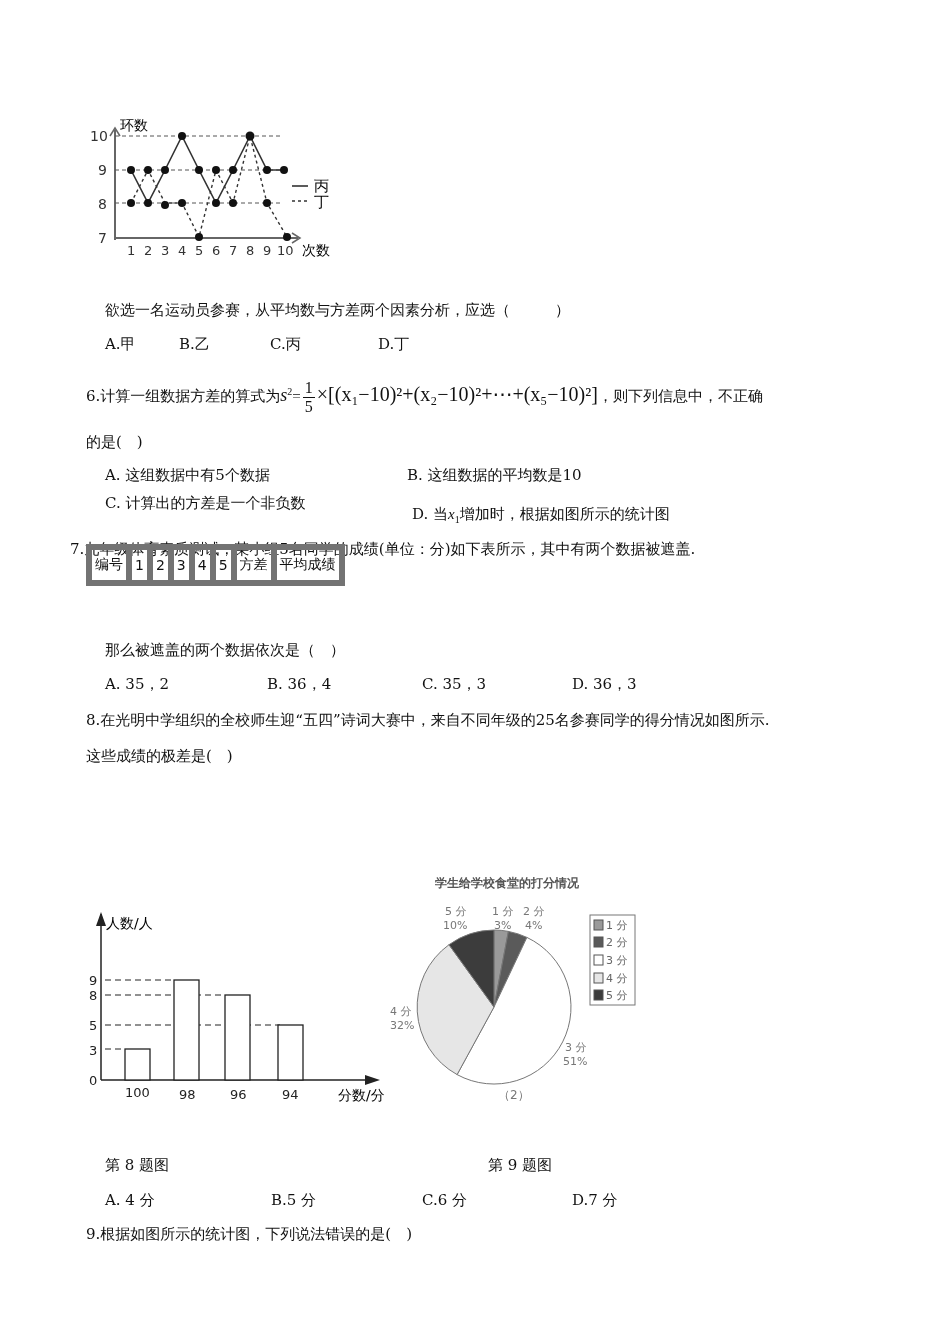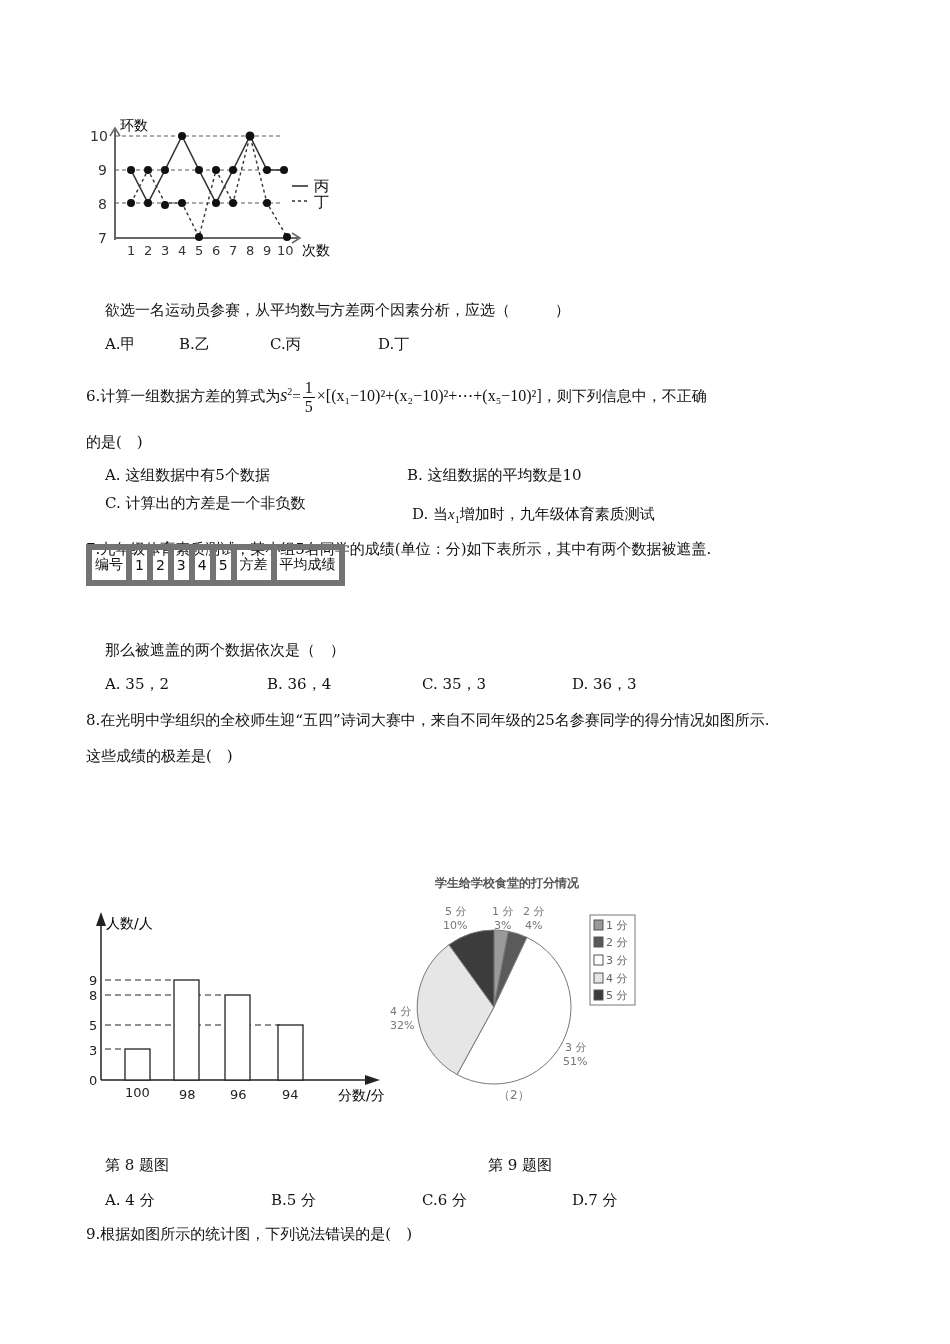--- a/index.html
+++ b/index.html
@@ -86,29 +86,29 @@
   <text x="234" y="97" font-size="15">丁</text>
 </svg>
 
 <div class="abs txt" style="left:105px;top:278px">欲选一名运动员参赛，从平均数与方差两个因素分析，应选（　　　）</div>
 <div class="abs txt" style="left:105px;top:312px">A.甲</div>
 <div class="abs txt" style="left:179px;top:312px">B.乙</div>
 <div class="abs txt" style="left:270px;top:312px">C.丙</div>
 <div class="abs txt" style="left:378px;top:312px">D.丁</div>
 
 <div class="abs txt" style="left:86px;top:356px;line-height:28px">
-  <span>6.计算一组数据方差的算式为</span><span class="math it" style="font-size:18px">s</span><span class="sup math">2</span><span class="math">=</span><span class="frac math"><span class="num">1</span><span>5</span></span><span class="math" style="font-size:16px">×[(x₁−10)²+(x₂−10)²+⋯+(x₅−10)²]</span><span>，则下列信息中，不正确</span>
+  <span>6.计算一组数据方差的算式为</span><span class="math it" style="font-size:18px">s</span><span class="sup math">2</span><span class="math">=</span><span class="frac math"><span class="num">1</span><span>5</span></span><span class="math" style="font-size:20px">×[(x₁−10)²+(x₂−10)²+⋯+(x₅−10)²]</span><span>，则下列信息中，不正确</span>
 </div>
 <div class="abs txt" style="left:86px;top:410px">的是(　)</div>
 <div class="abs txt" style="left:105px;top:443px">A. 这组数据中有5个数据</div>
 <div class="abs txt" style="left:407px;top:443px">B. 这组数据的平均数是10</div>
 <div class="abs txt" style="left:105px;top:471px">C. 计算出的方差是一个非负数</div>
-<div class="abs txt" style="left:412px;top:482px"><span>D. 当</span><span class="math it">x</span><span class="sub math">1</span><span>增加时，九年级体育素质测试</span></div>
-
-<div class="abs txt" style="left:86px;top:517px">7.九年级体育素质测试，某小组5名同学的成绩(单位：分)如下表所示，其中有两个数据被遮盖.</div>
+<div class="abs txt" style="left:412px;top:482px"><span>D. 当</span><span class="math it">x</span><span class="sub math">1</span><span>增加时，根据如图所示的统计图</span></div>
+
+<div class="abs txt" style="left:70px;top:517px">7.九年级体育素质测试，某小组5名同学的成绩(单位：分)如下表所示，其中有两个数据被遮盖.</div>
 <table class="score">
   <tbody>
       <tr>
     <td>编号</td>
     <td>1</td>
     <td>2</td>
     <td>3</td>
     <td>4</td>
     <td>5</td>
     <td>方差</td>

